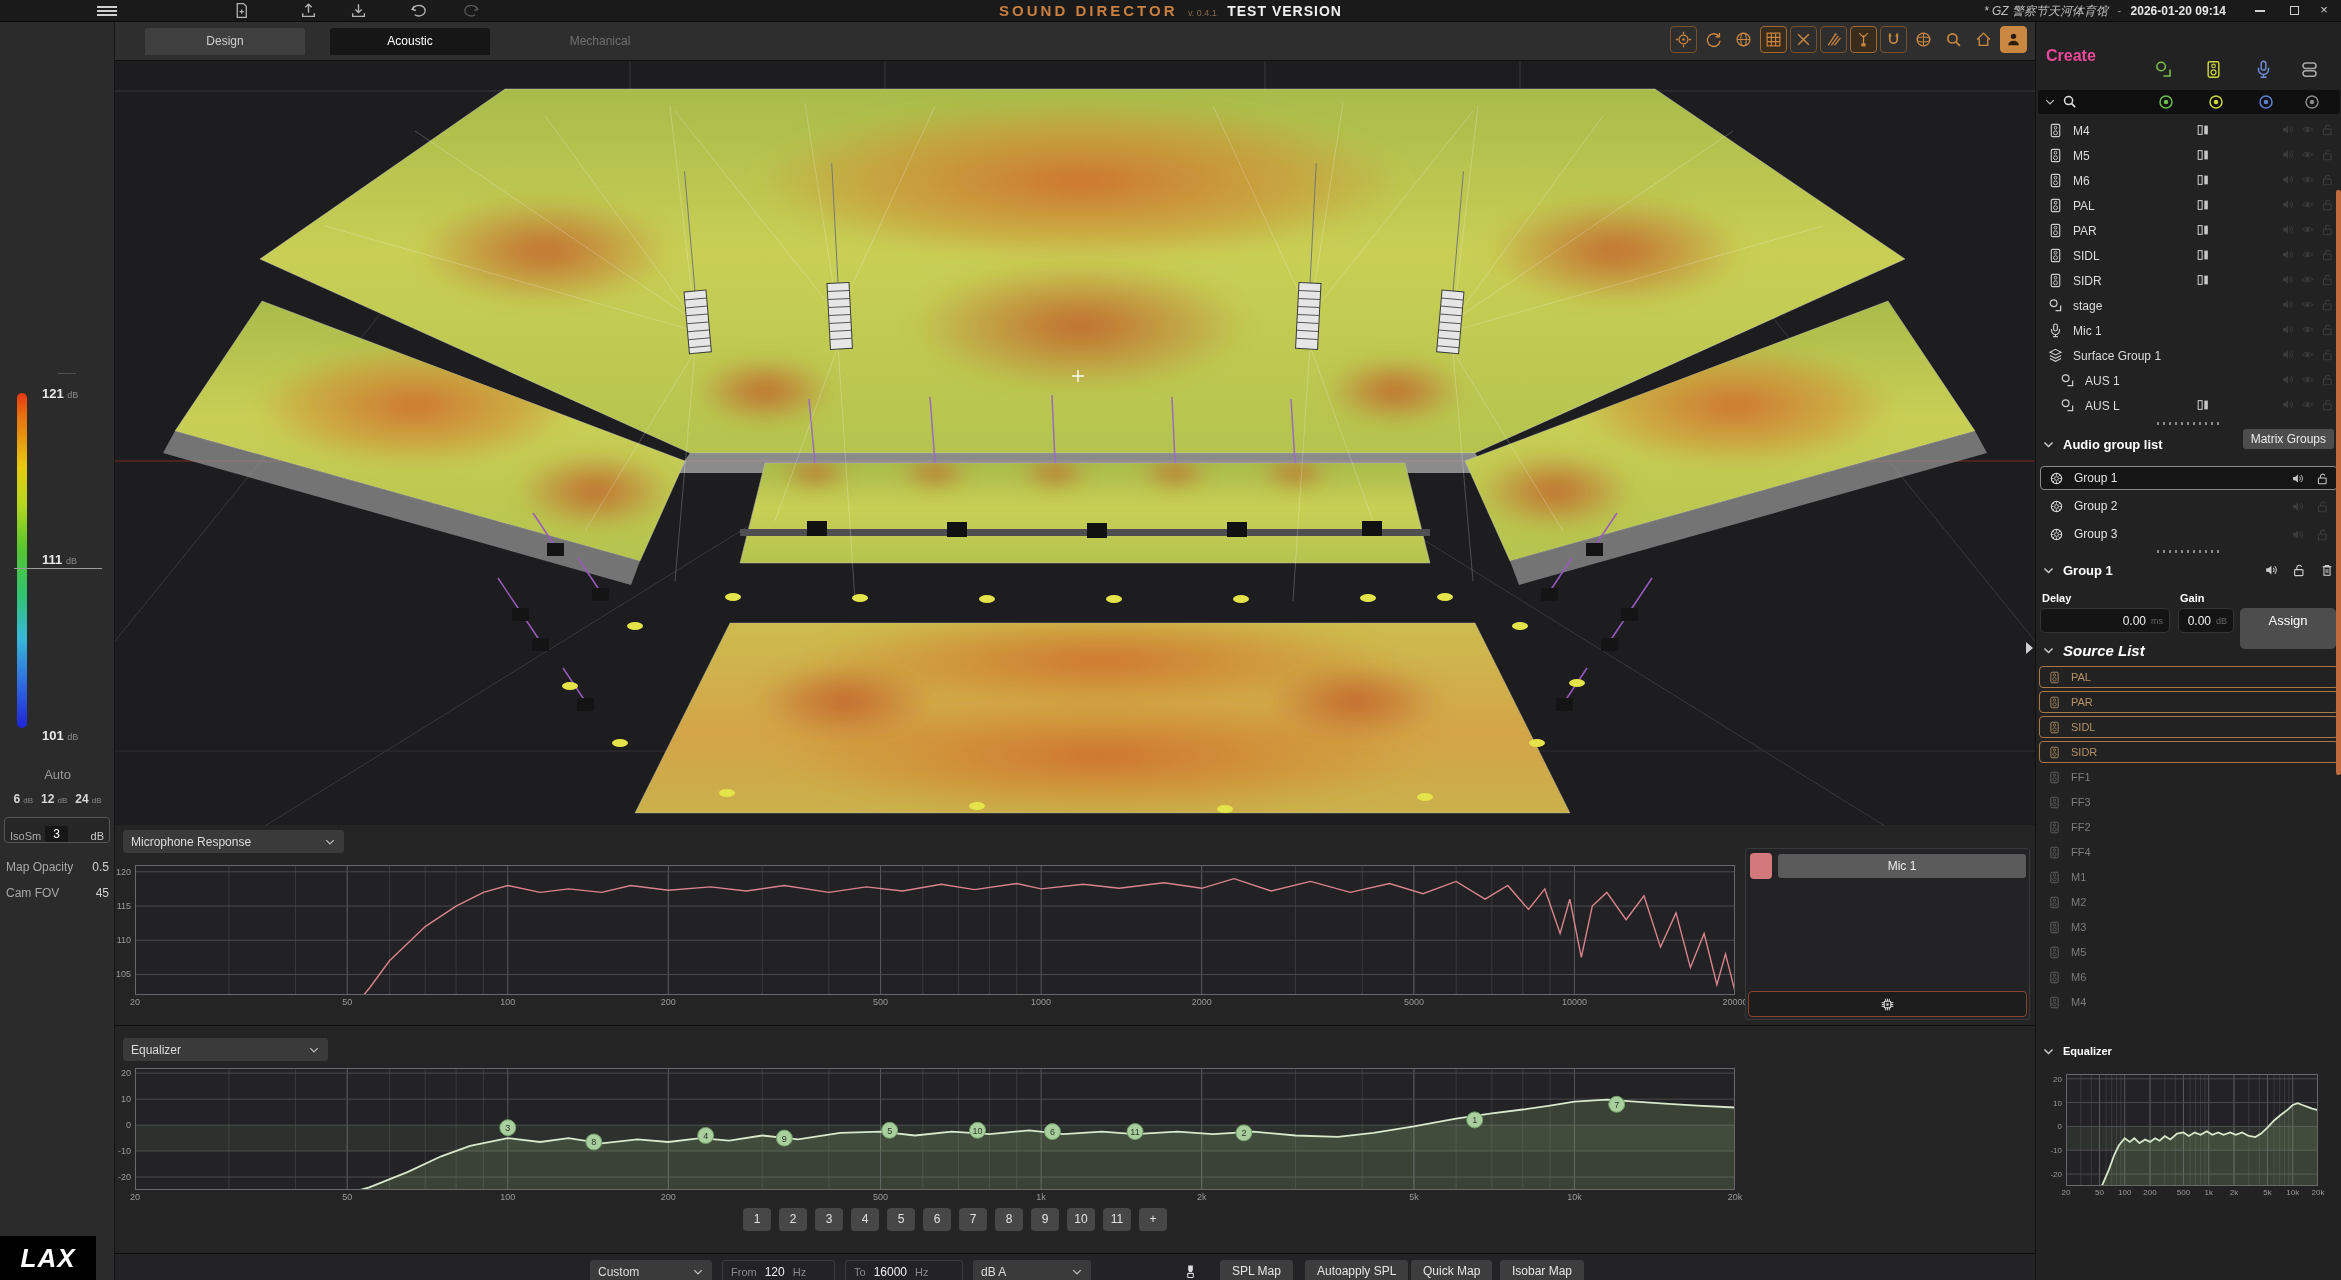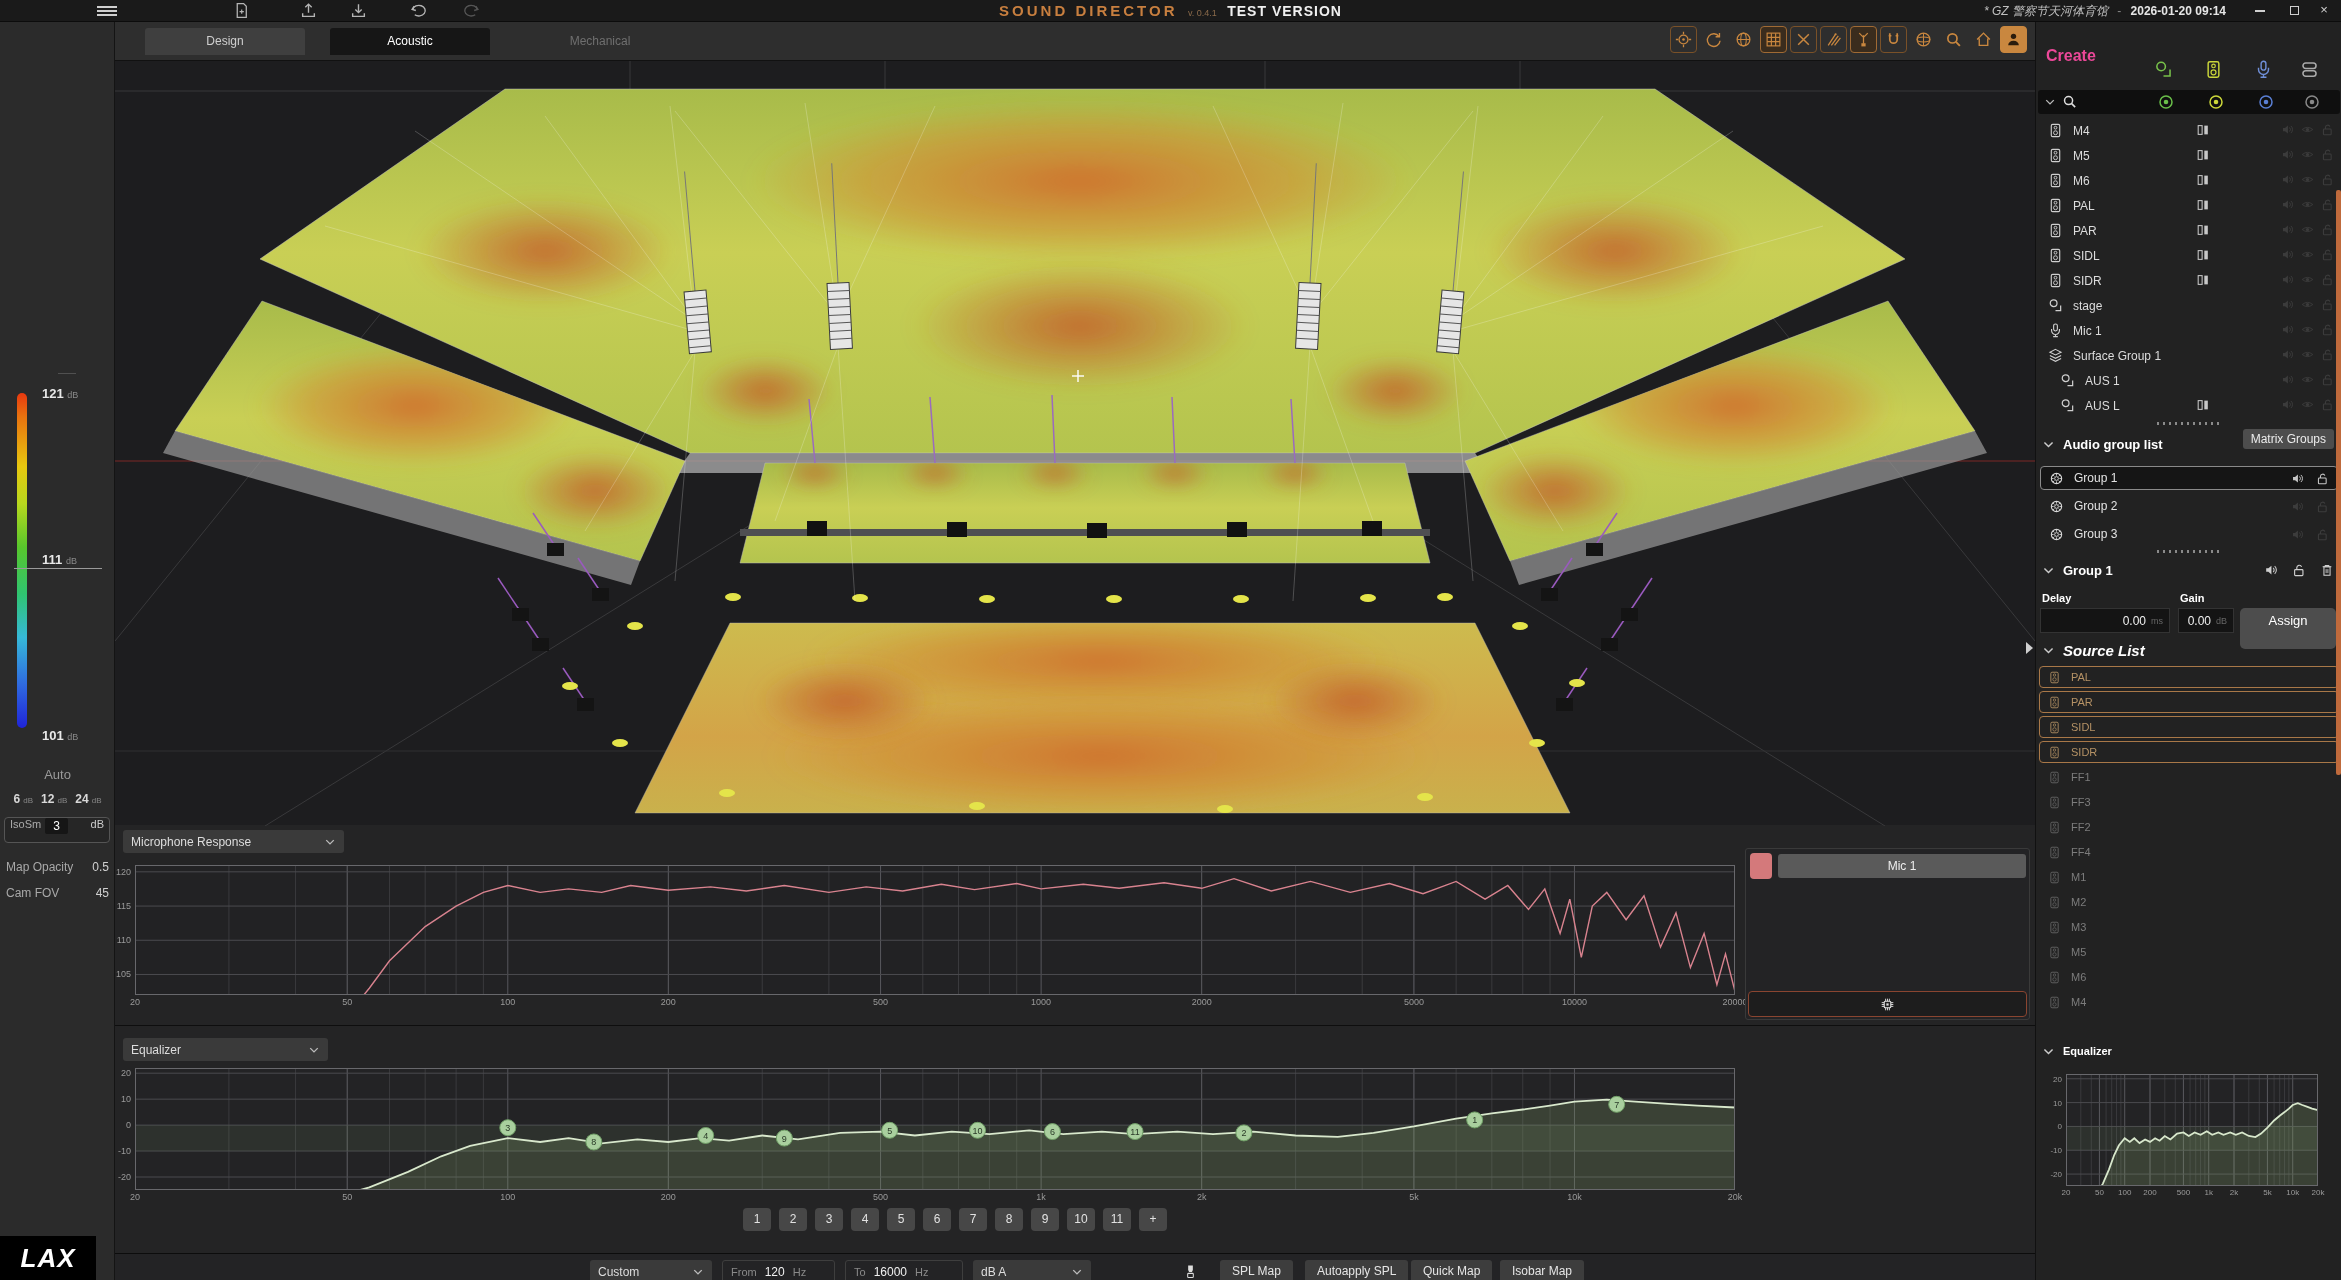--- a/index.html
+++ b/index.html
@@ -30,21 +30,21 @@
   .sb-dash { position:absolute; top:346px; left:58px; color:#666; font-size:9px; }
   #colorbar { position:absolute; left:17px; top:371px; width:10px; height:335px; border-radius:5px;
     background:linear-gradient(to bottom,#e8380f 0%,#e8720f 7%,#e8c80f 22%,#b8d81e 33%,#58c62c 46%,#2fc470 60%,#36b9d8 73%,#2f6ae0 87%,#1f24d8 100%); }
   .cb-label { position:absolute; left:42px; white-space:nowrap; color:#e8e8e8; font-size:13px; font-weight:bold; }
   .cb-label small { color:#8a8a8a; font-size:9px; font-weight:normal; }
   #cb-marker { position:absolute; left:14px; top:546px; width:88px; height:1px; background:#9a9a9a; }
   .sb-auto { position:absolute; top:745px; left:0; width:115px; text-align:center; color:#9a9a9a; font-size:13px; }
   .sb-steps { position:absolute; top:770px; left:0; width:115px; display:flex; justify-content:center; gap:8px; }
   .sb-steps b { color:#d8d8d8; font-size:12px; font-weight:bold; }
   .sb-steps small { color:#888; font-size:8px; }
-  .isosm { position:absolute; top:795px; left:4px; width:106px; height:26px; border:1px solid #555; border-radius:4px; background:#262626; display:flex; align-items:flex-start; padding:0 5px; gap:4px; }
+  .isosm { position:absolute; top:795px; left:4px; width:106px; height:26px; border:1px solid #555; border-radius:4px; background:#262626; display:flex; align-items:flex-end; padding:0 5px; gap:4px; }
   .isosm .lbl { color:#aaa; font-size:11px; }
   .isosm .val { background:#161616; color:#fff; font-size:12px; padding:1px 8px; border-radius:2px; }
   .isosm .unit { color:#ccc; font-size:11px; margin-left:auto; }
   .sb-row { position:absolute; left:6px; width:103px; display:flex; justify-content:space-between; color:#a8a8a8; font-size:12px; }
   .sb-row b { color:#d0d0d0; font-weight:normal; }
   #logo { position:absolute; left:0; top:1214px; width:96px; height:44px; background:#000; display:flex; align-items:center; justify-content:center; }
   #logo span { color:#fff; font-size:26px; font-weight:800; font-style:italic; letter-spacing:1px; }
 
   
   #center { position:absolute; left:115px; top:22px; width:1920px; height:1258px; background:#242425; }
@@ -120,21 +120,21 @@
   .grow.sel { border-color:#8a8a8a; background:#151515; }
   .grow .gic { width:15px; height:15px; margin-left:8px; color:#d8d8d8; }
   .grow .glabel { color:#e2e2e2; font-size:12px; margin-left:10px; }
   .gicons { position:absolute; right:8px; display:flex; gap:12px; color:#d0d0d0; opacity:0.15; }
   .gicons svg { width:13px; height:13px; }
   .grow.sel .gicons { opacity:0.95; }
   #gdHeader { top:536px; }
   #gdHeader .gdicons { position:absolute; right:8px; display:flex; gap:14px; color:#d0d0d0; }
   #gdHeader .gdicons svg { width:14px; height:14px; cursor:pointer; }
   .dg-label { position:absolute; color:#fff; font-size:11px; font-weight:bold; top:570px; }
-  .dg-input { position:absolute; top:586px; height:25px; background:#141414; border:1px solid #333; border-radius:0; display:flex; align-items:center; cursor:text; }
+  .dg-input { position:absolute; top:586px; height:25px; background:#141414; border:1px solid #333; border-radius:5px; display:flex; align-items:center; cursor:text; }
   .dg-input .v { color:#f0f0f0; font-size:12px; margin-left:auto; }
   .dg-input .u { color:#666; font-size:9px; margin:0 6px 0 5px; }
   #assignBtn { position:absolute; left:204px; top:586px; width:96px; height:41px; background:#4d4d4d; border-radius:5px; color:#fff; font-size:13px; text-align:center; line-height:25px; cursor:pointer; }
   #slHeader { top:619px; font-size:15px;font-style:italic; }
   #sourceList { top:644px; }
   .srow { position:relative; height:22px; margin:0 3px 3px 3px; display:flex; align-items:center; border:1px solid transparent; border-radius:4px; cursor:pointer; }
   .srow .sic { width:13px; height:13px; margin-left:8px; color:#8a8a8a; opacity:.6; }
   .srow .slabel { color:#7c7c7c; font-size:11px; margin-left:10px; }
   .srow.sel { border-color:#a97848; }
   .srow.sel .slabel { color:#b59265; }

